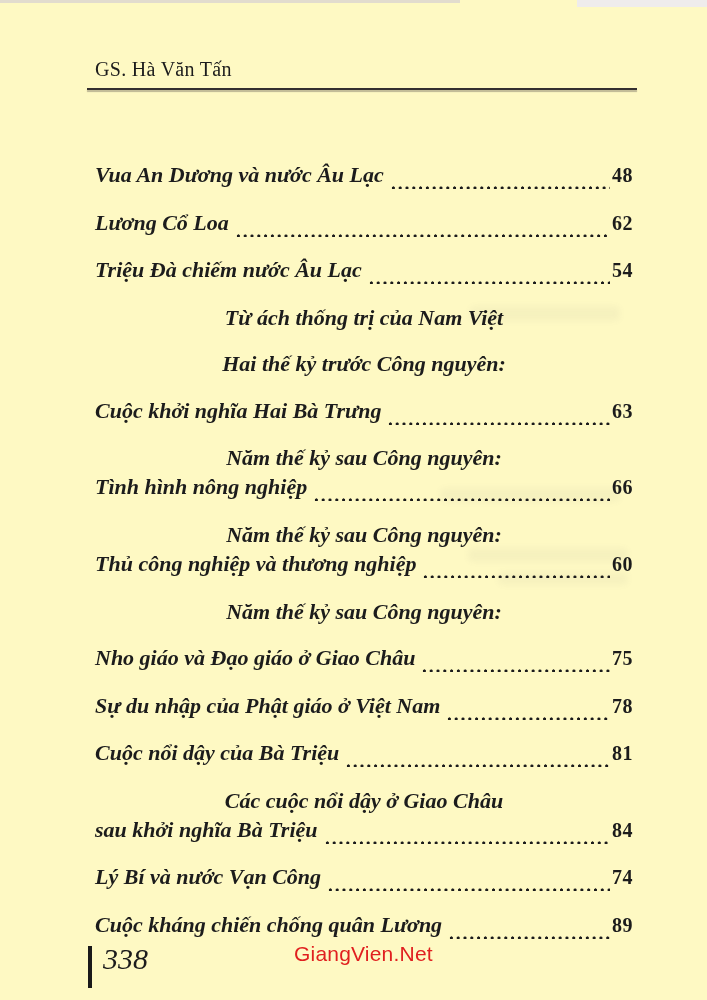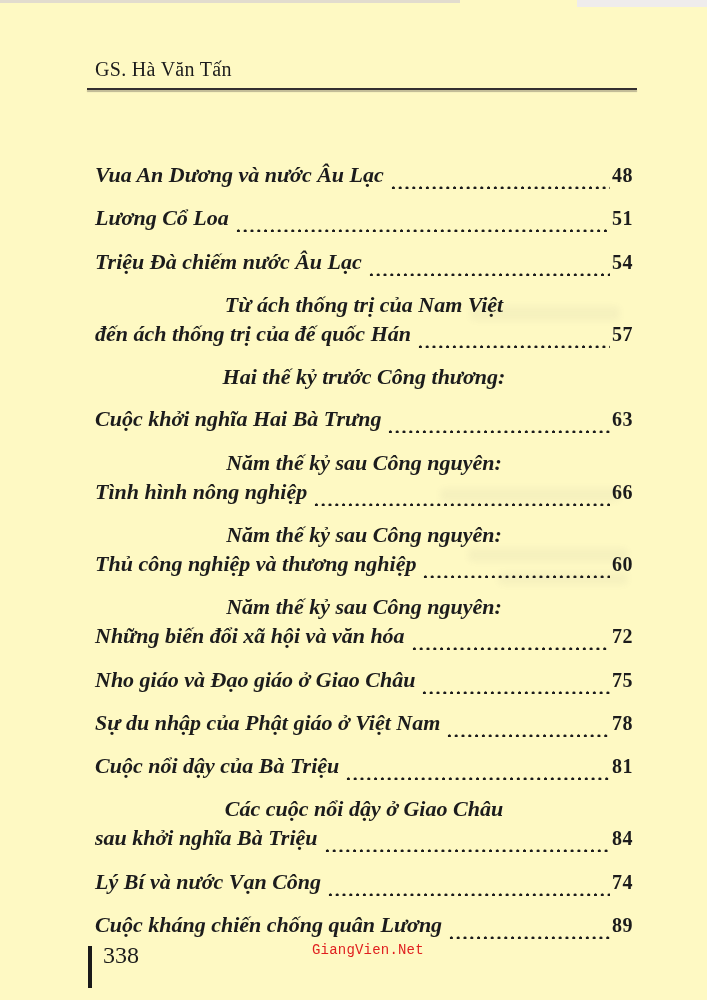--- a/index.html
+++ b/index.html
@@ -42,25 +42,25 @@
     height:10px;margin:0 2px 1px 6px;
     background-image:radial-gradient(circle,#1b1b1b 1.35px,transparent 1.85px);
     background-size:6.8px 10px;
     background-repeat:repeat-x;
     background-position:0 4px;
   }
   .pagenum{font-style:normal;font-weight:700;font-size:20px;letter-spacing:.5px;}
 
   
   .folio-bar{position:absolute;left:88px;top:946px;width:3.5px;height:42px;background:#1a1a1a;}
-  .folio{position:absolute;left:103px;top:942px;font-size:24px;font-weight:400;}
+  .folio{position:absolute;left:103px;top:942px;font-size:30px;font-style:italic;font-weight:400;}
   .watermark{
-    position:absolute;left:312px;top:942px;
-    font-family:Liberation Mono, monospace;
-    font-size:14px;color:#e01f1f;letter-spacing:.2px;
+    position:absolute;left:294px;top:942px;
+    font-family:Liberation Sans, sans-serif;
+    font-size:21px;color:#e01f1f;letter-spacing:.2px;
   }
   .line1:empty{display:none;}
 </style>
 </head>
 <body>
 
 <div class="page">
 
   <div class="scan-edge-top"></div>
   <div class="scan-edge-top-right"></div>
@@ -80,43 +80,38 @@
         <span class="title">Vua An Dương và nước Âu Lạc</span>
         <span class="leader"></span>
         <span class="pagenum">48</span>
       </div>
     </div>
 
     <div class="entry">
       <div class="row">
         <span class="title">Lương Cổ Loa</span>
         <span class="leader"></span>
-        <span class="pagenum">51</span>
+        <span class="pagenum">62</span>
       </div>
     </div>
 
     <div class="entry">
       <div class="row">
         <span class="title">Triệu Đà chiếm nước Âu Lạc</span>
         <span class="leader"></span>
         <span class="pagenum">54</span>
       </div>
     </div>
 
     <div class="entry">
       <div class="line1">Từ ách thống trị của Nam Việt</div>
-      <div class="row">
-        <span class="title">đến ách thống trị của đế quốc Hán</span>
-        <span class="leader"></span>
-        <span class="pagenum">57</span>
-      </div>
     </div>
 
     <div class="entry">
-      <div class="line1">Hai thế kỷ trước Công thương:</div>
+      <div class="line1">Hai thế kỷ trước Công nguyên:</div>
     </div>
 
     <div class="entry">
       <div class="row">
         <span class="title">Cuộc khởi nghĩa Hai Bà Trưng</span>
         <span class="leader"></span>
         <span class="pagenum">63</span>
       </div>
     </div>
 
@@ -133,25 +128,20 @@
       <div class="line1">Năm thế kỷ sau Công nguyên:</div>
       <div class="row">
         <span class="title">Thủ công nghiệp và thương nghiệp</span>
         <span class="leader"></span>
         <span class="pagenum">60</span>
       </div>
     </div>
 
     <div class="entry">
       <div class="line1">Năm thế kỷ sau Công nguyên:</div>
-      <div class="row">
-        <span class="title">Những biến đổi xã hội và văn hóa</span>
-        <span class="leader"></span>
-        <span class="pagenum">72</span>
-      </div>
     </div>
 
     <div class="entry">
       <div class="row">
         <span class="title">Nho giáo và Đạo giáo ở Giao Châu</span>
         <span class="leader"></span>
         <span class="pagenum">75</span>
       </div>
     </div>
 

